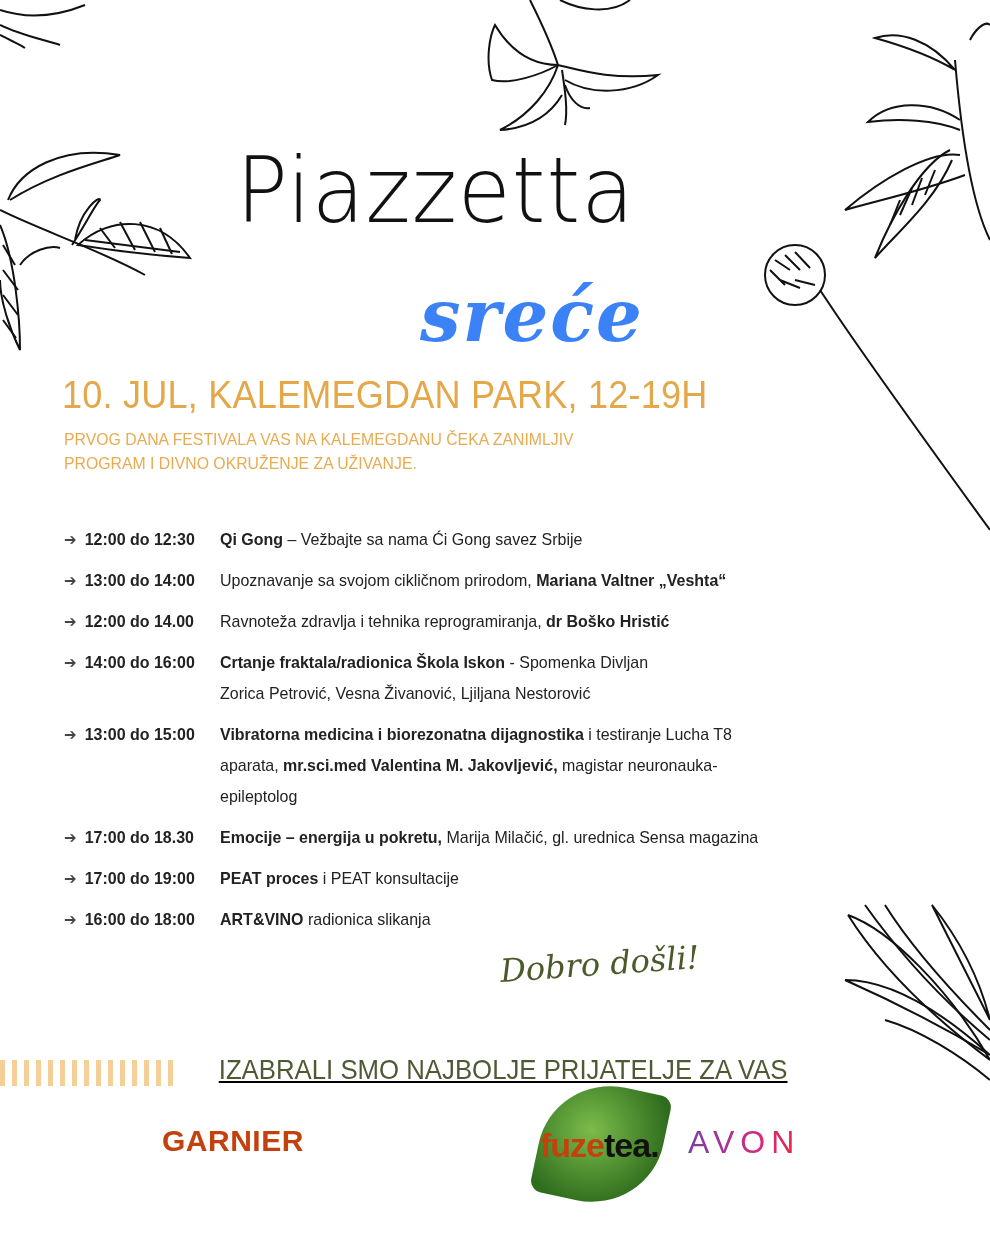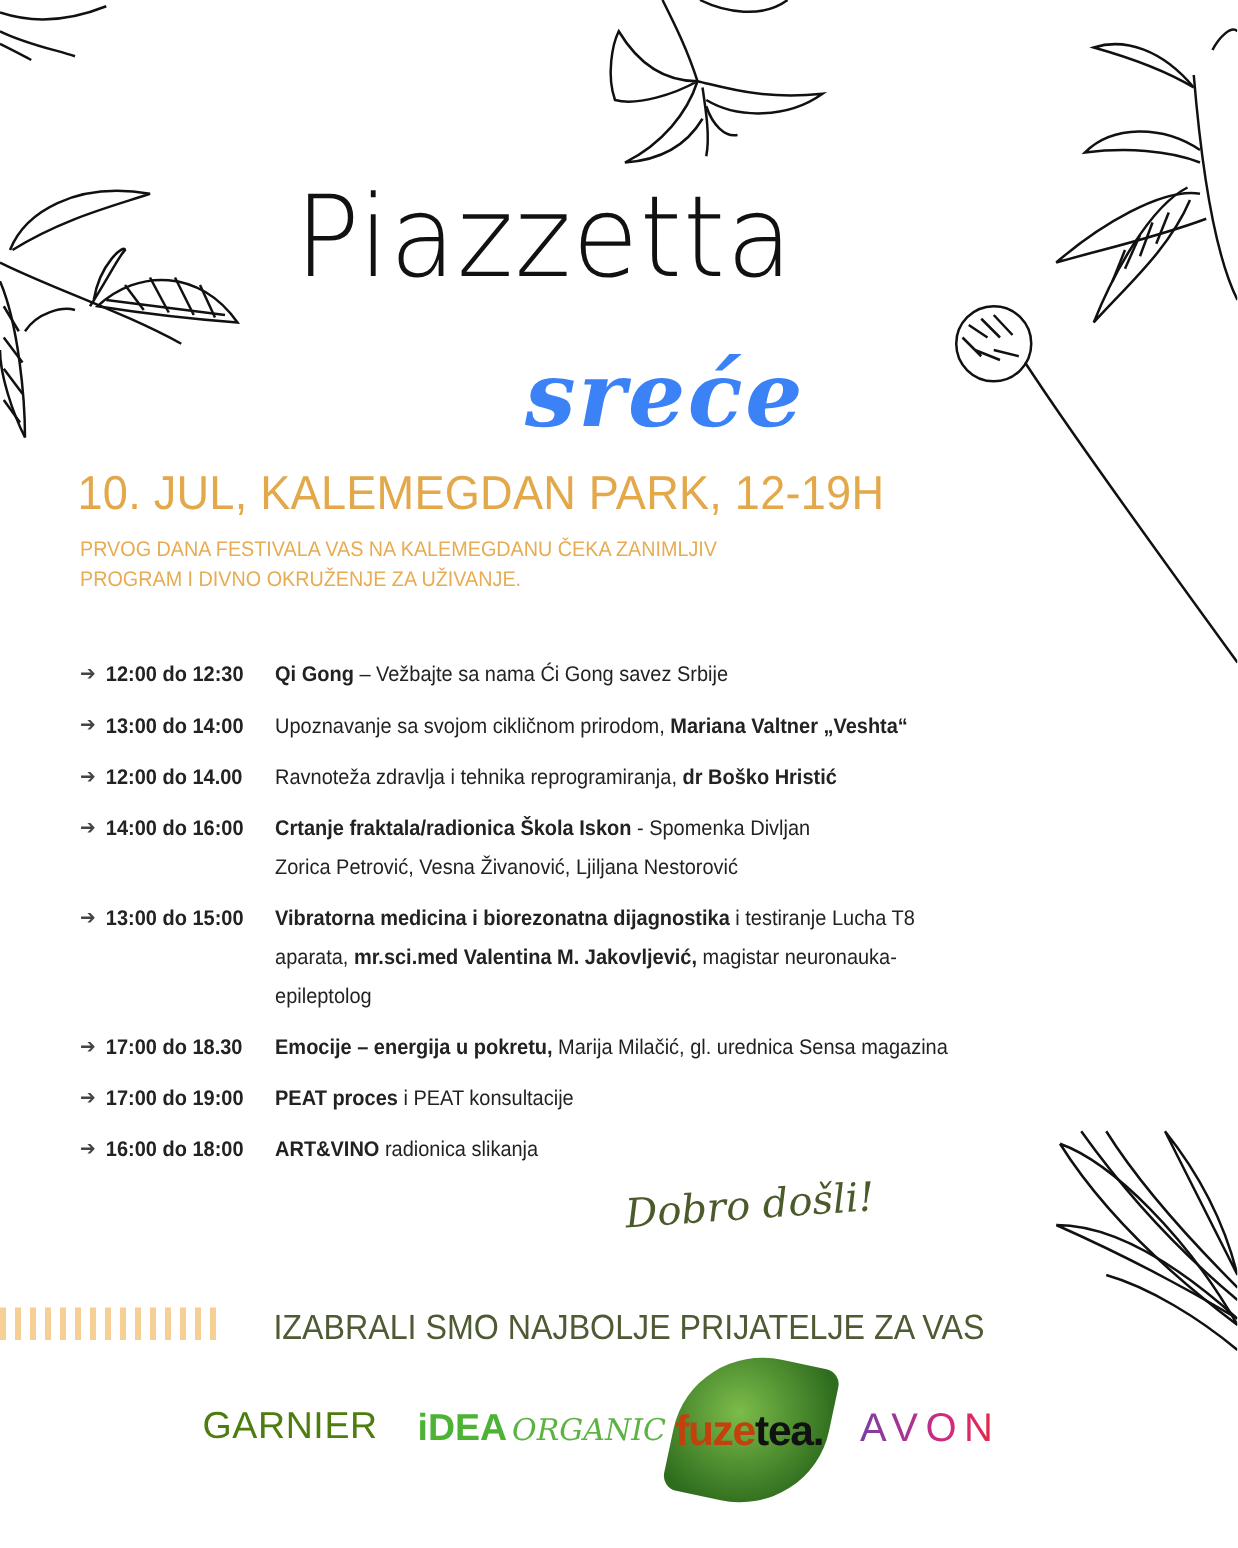--- a/index.html
+++ b/index.html
@@ -9,26 +9,26 @@
   .title-sub { position: absolute; left: 420px; top: 245px; font-family: "DejaVu Serif", serif; font-style: italic; font-weight: bold; font-size: 72px; color: #3b82f6; letter-spacing: 2px; margin-top: 28px; }
   .date-line { position: absolute; left: 62px; top: 374px; font-family: "Liberation Sans", sans-serif; font-size: 38px; color: #e3a84a; letter-spacing: 0.2px; transform: scaleX(0.95); transform-origin: left; }
   .intro { position: absolute; left: 64px; top: 428px; font-size: 17px; line-height: 24px; color: #e7ac52; width: 640px; transform: scaleX(0.93); transform-origin: left; }
   .schedule { position: absolute; left: 64px; top: 524px; width: 800px; }
   .row { display: flex; align-items: flex-start; font-size: 17px; color: #222; transform: scaleX(0.94); transform-origin: left; }
   .arrow { width: 22px; color: #444; font-size: 16px; line-height: 31px; }
   .time { width: 144px; font-weight: bold; line-height: 31px; white-space: nowrap; }
   .desc { flex: 1; line-height: 31px; }
   .desc b { font-weight: bold; }
   .welcome { position: absolute; left: 500px; top: 945px; font-family: "DejaVu Serif", serif; font-style: italic; font-size: 32px; color: #4b5a2a; transform: rotate(-4deg); }
-  .partners-bar { position: absolute; left: 0; top: 1046px; width: 826px; height: 40px; display: flex; align-items: flex-start; }
+  .partners-bar { position: absolute; left: 0; top: 1046px; width: 826px; height: 40px; display: flex; align-items: flex-end; text-decoration: underline; }
   .stripes { height: 26px; background: repeating-linear-gradient(90deg, #f6cf96 0 5px, transparent 5px 12px); }
   .partners-title { font-size: 28px; color: #4d5a33; white-space: nowrap; padding: 0 14px; transform: scaleX(0.92); }
   .logos { position: absolute; left: 0; top: 1090px; width: 990px; height: 120px; }
   .logo { position: absolute; }
-  .garnier { left: 162px; top: 34px; font-size: 30px; font-weight: normal; color: #4d7c0f; letter-spacing: 0.5px; }
+  .garnier { left: 162px; top: 34px; font-size: 30px; font-weight: bold; color: #c2410c; letter-spacing: 0.5px; }
   .garnier .dot { position: absolute; left: 2px; top: -4px; width: 38px; height: 38px; border-radius: 50%; background: radial-gradient(circle, #b9dc5a, #7dab2a); z-index: -1; }
   .idea { left: 334px; top: 36px; font-size: 28px; color: #4db335; }
   .idea .i { font-weight: bold; font-size: 30px; }
   .idea .org { font-family: "DejaVu Serif", serif; font-style: italic; font-size: 24px; color: #5cb344; margin-left: 4px; }
   .fuze-leaf { left: 540px; top: -6px; width: 122px; height: 120px; border-radius: 60% 10% 60% 10%; background: radial-gradient(ellipse at 40% 40%, #7cbc4a, #2f6d1e 75%); transform: rotate(12deg); }
   .fuze { left: 540px; top: 36px; font-size: 34px; font-weight: bold; letter-spacing: -1px; }
   .fuze .f { color: #c2410c; }
   .fuze .t { color: #111; margin-top: 32px; }
   .avon { left: 688px; top: 34px; font-size: 32px; letter-spacing: 6px; background: linear-gradient(90deg, #7a3fa2, #d6287f 65%, #e42a3c); -webkit-background-clip: text; background-clip: text; color: transparent; }
 </style>
@@ -143,17 +143,16 @@
 <div class="welcome">Dobro došli!</div>
 
 <div class="partners-bar">
   <div class="stripes" style="width:200px"></div>
   <div class="partners-title">IZABRALI SMO NAJBOLJE PRIJATELJE ZA VAS</div>
   <div class="stripes" style="flex:1"></div>
 </div>
 
 <div class="logos">
   <div class="logo garnier"><span class="dot"></span><span>GARNIER</span></div>
-  <div class="logo idea"><span class="i"><span>i</span><span>DEA</span></span><span class="org">ORGANIC</span></div>
   <div class="logo fuze-leaf"></div>
   <div class="logo fuze"><span class="f">fuze</span><span class="t">tea.</span></div>
   <div class="logo avon">AVON</div>
 </div>
 
 </body></html>

